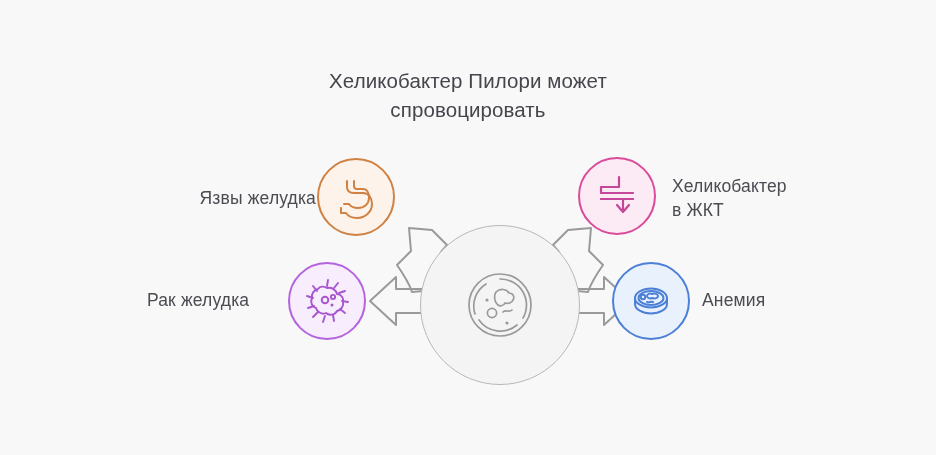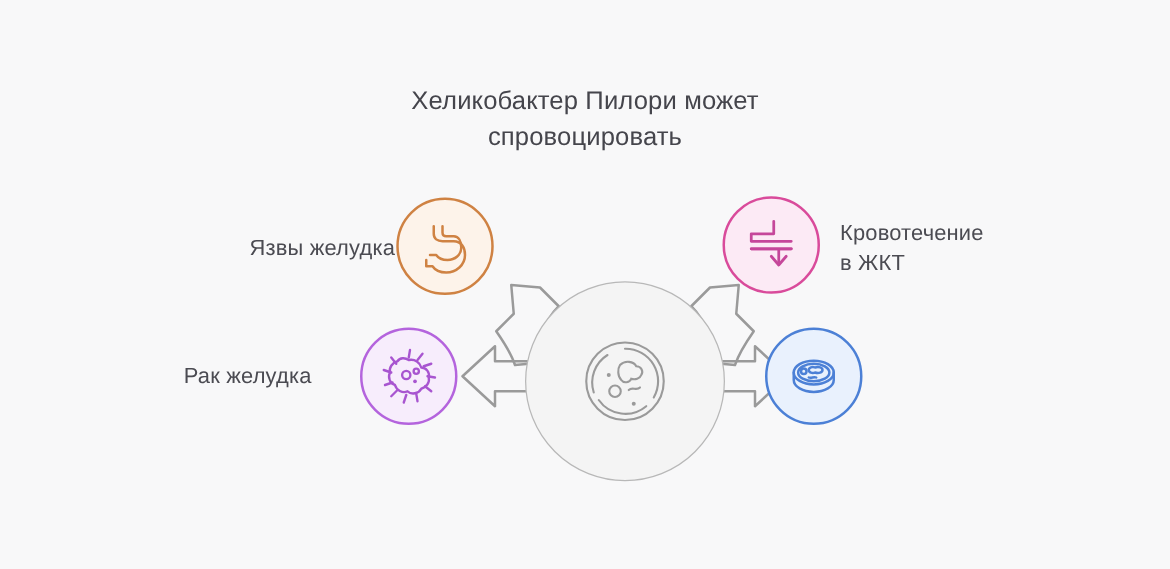--- a/index.html
+++ b/index.html
@@ -255,17 +255,18 @@
                  c 0,2 -3,3 -6,2
                  c -2,1 -5,0 -5,-2
                  c 0,-2 3,-3 5,-2 Z"></path>
         <circle cx="16" cy="20" r="2.2"></circle>
         <path d="M 20,25 c 2,1 4,-1 6,0"></path>
       </g>
     </svg>
   </div>
 
   <div class="label" id="label-ulcer">Язвы желудка</div>
-  <div class="label" id="label-bleeding">Кровотечение
+  <div class="label" id="label-bleeding">Хеликобактер
 в ЖКТ</div>
   <div class="label" id="label-cancer">Рак желудка</div>
+  <div class="label" id="label-anemia">Анемия</div>
 
 </div>
 
 </body></html>

